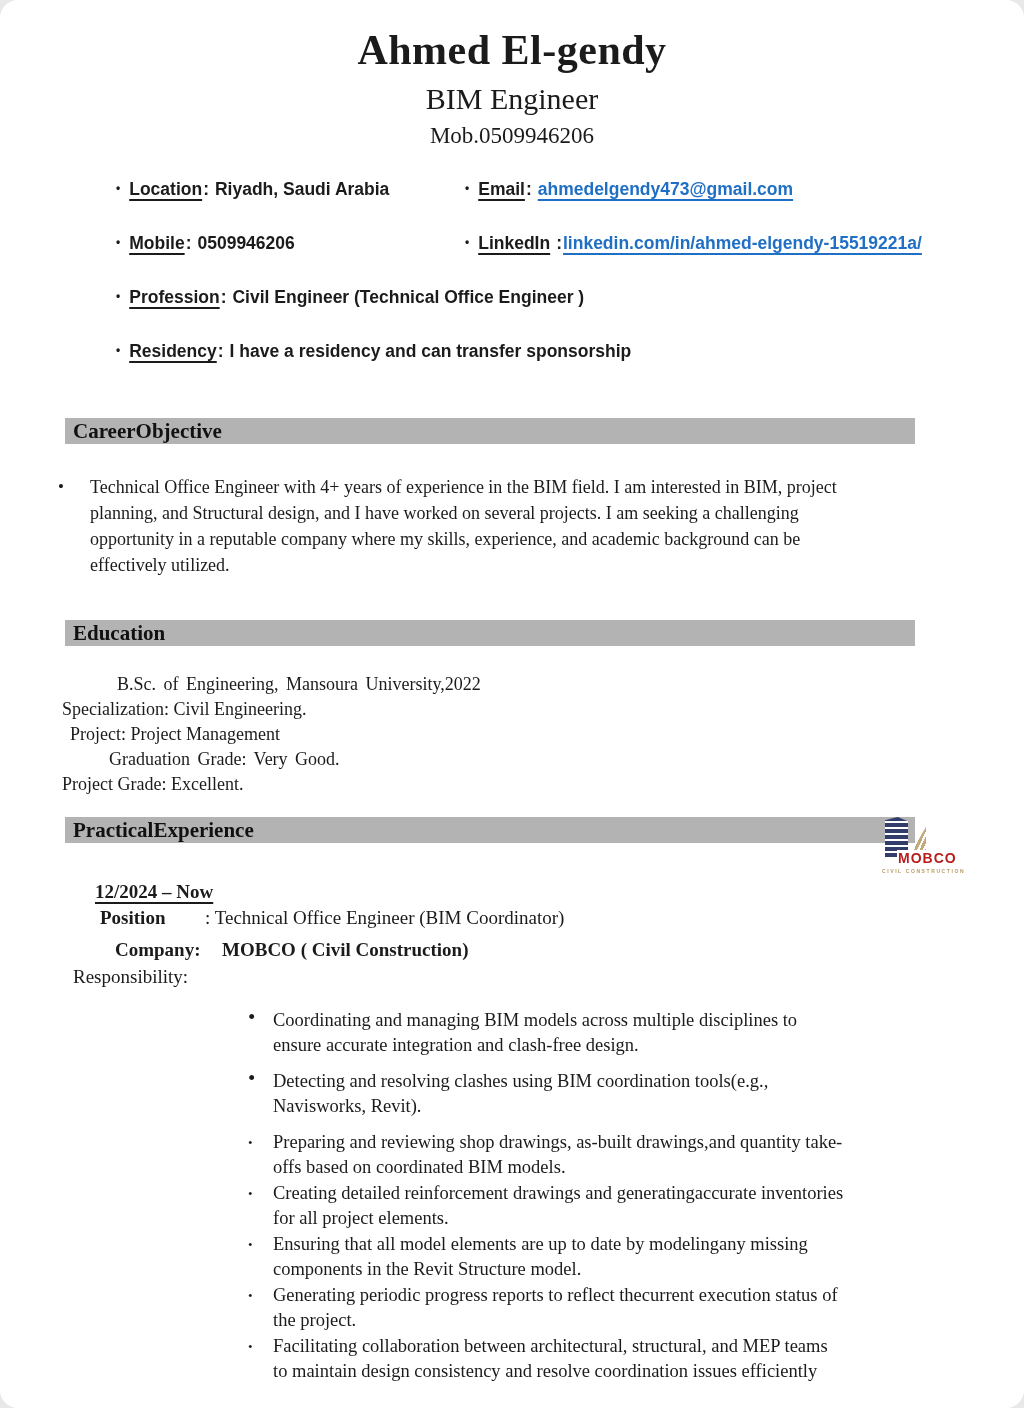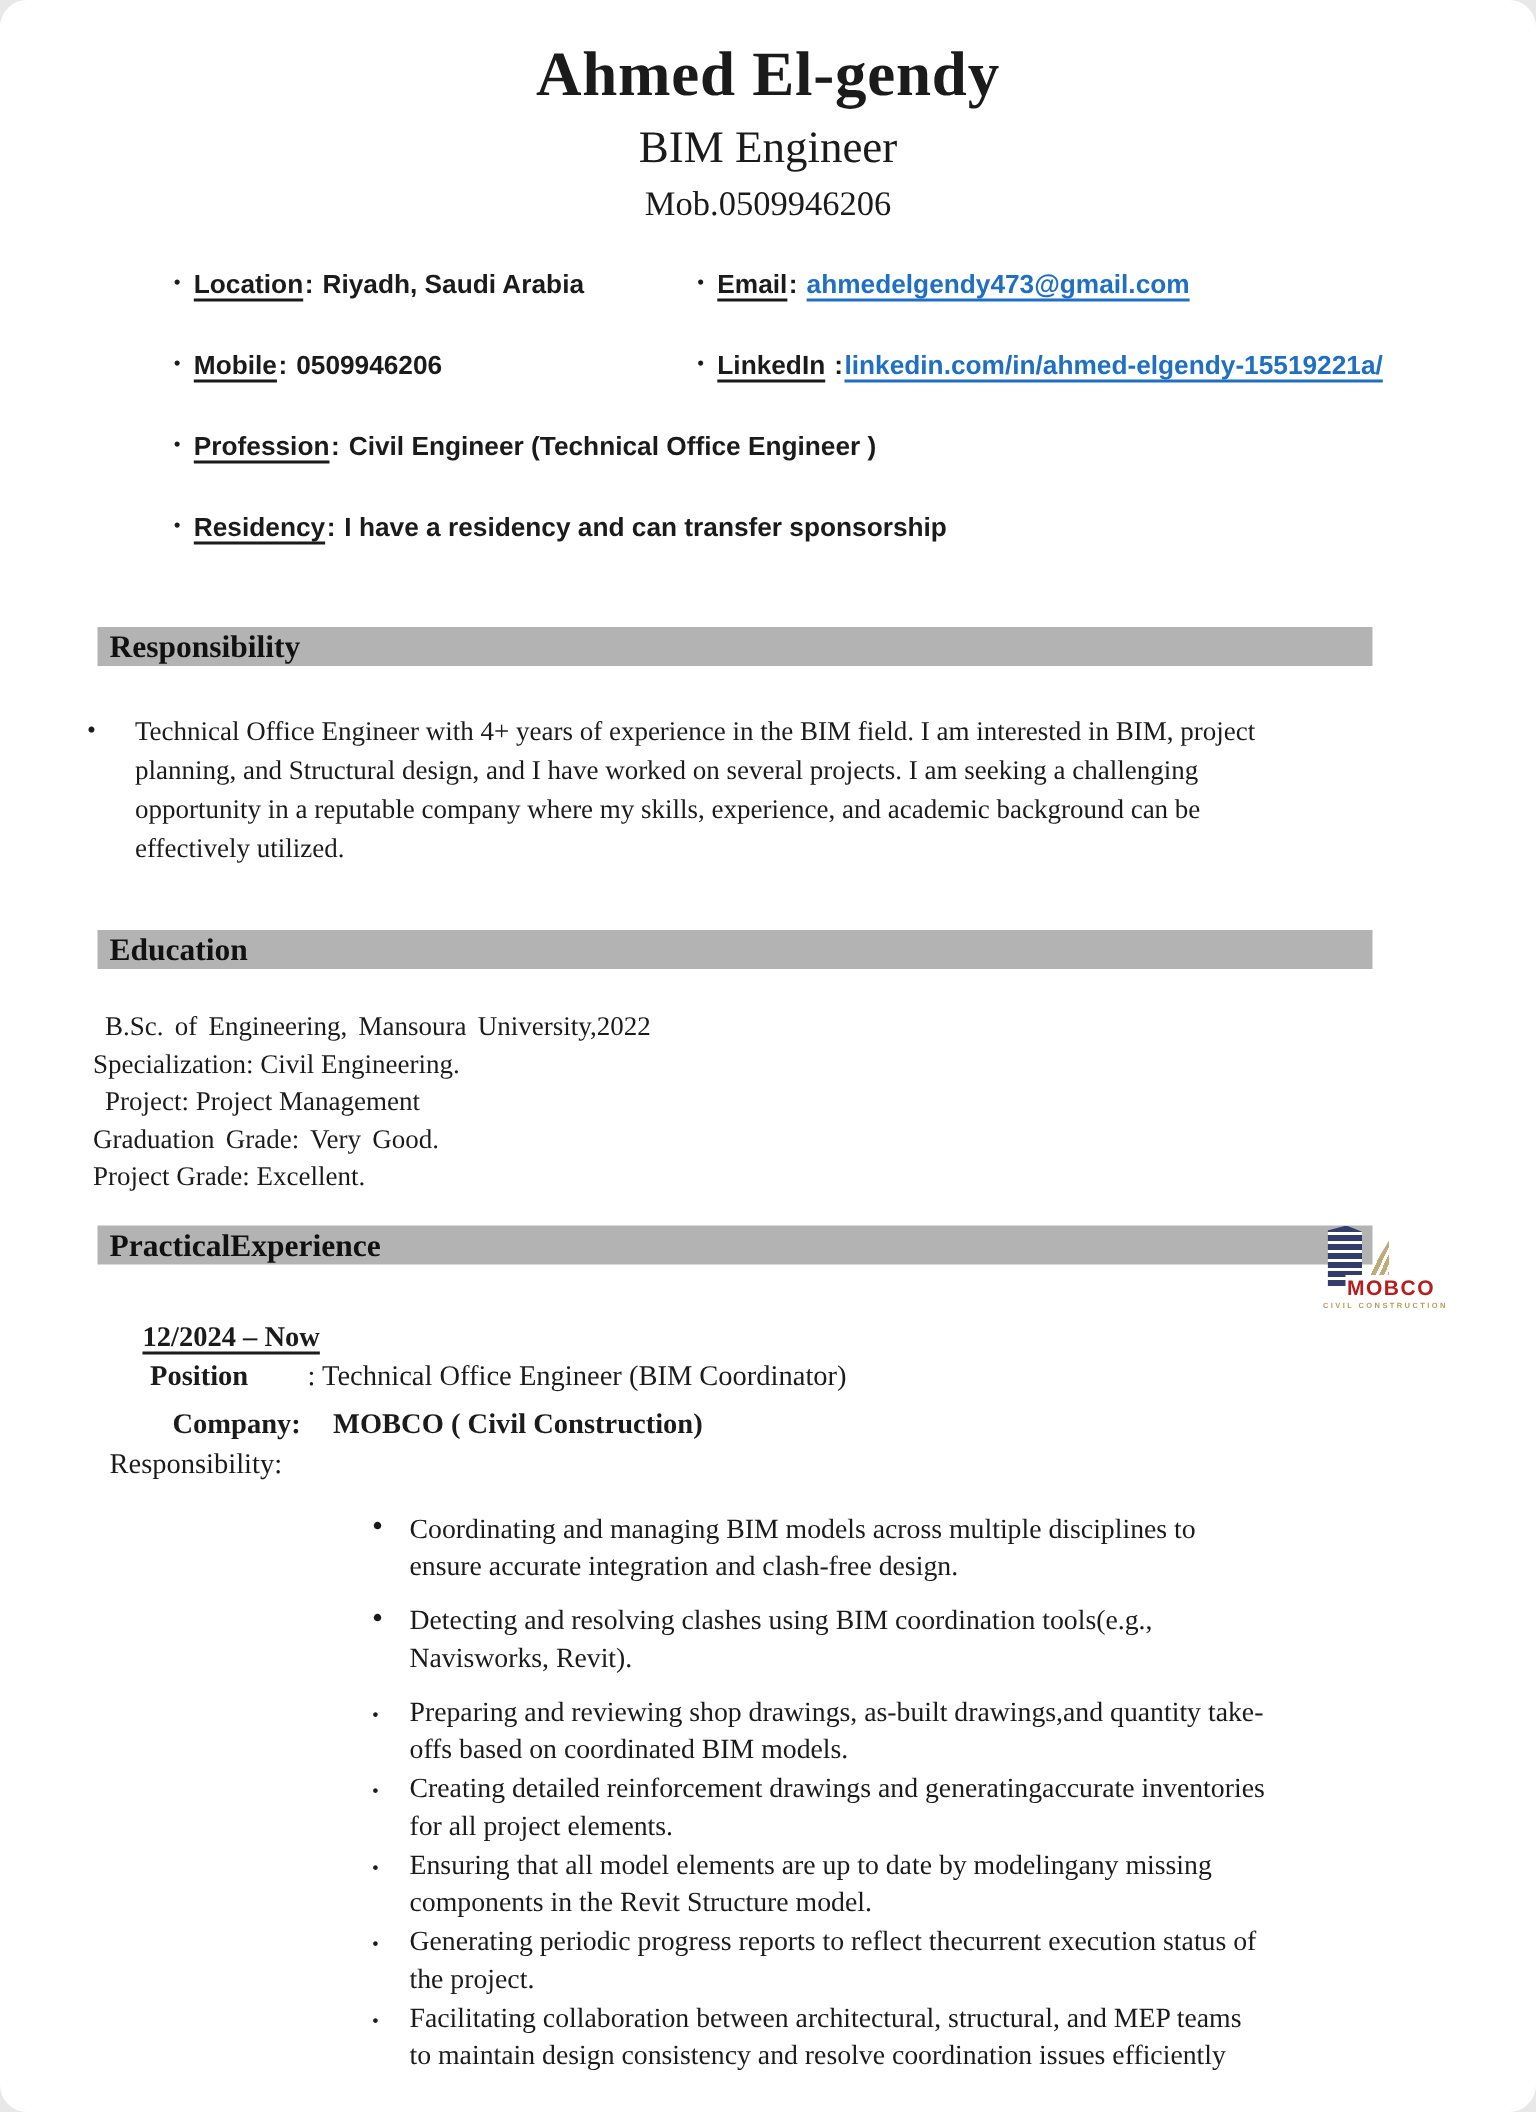--- a/index.html
+++ b/index.html
@@ -42,21 +42,21 @@
   .bar-exp { margin-top:20px; }
 
   
   .obj-row { display:flex; margin:30px 0 0 58px; }
   .obj-dot { width:32px; font-size:17px; line-height:26px; }
   .obj-text { margin:0; width:790px; font-size:18px; line-height:26px; }
 
   
   .edu-lines { margin:26px 0 0 62px; font-size:18px; line-height:25px; }
   .edu-line.indent { padding-left:8px; }
-  .edu-line.wide { word-spacing:3px; }
+  .edu-line.wide { word-spacing:3px;margin-left:47px; }
 
   
   .period { margin:38px 0 0 95px; font-size:19px; font-weight:bold;
             text-decoration:underline; text-decoration-thickness:2px; text-underline-offset:4px; }
   .exp-row { font-size:19px; }
   .row-company { margin:10px 0 0 115px; font-weight:bold; }
   .row-company .lbl { display:inline-block; width:107px; }
   .row-position { margin:4px 0 0 100px; }
   .row-position .lbl { display:inline-block; width:105px; font-weight:bold; }
   .resp-label { margin:5px 0 0 73px; font-size:19px; }
@@ -124,21 +124,21 @@
 
     <div class="c-item">
       <span class="c-bullet">•</span><span class="c-label">Profession</span><span class="c-colon">:</span><span class="c-value">Civil Engineer (Technical Office Engineer )</span>
     </div>
 
     <div class="c-item">
       <span class="c-bullet">•</span><span class="c-label">Residency</span><span class="c-colon">:</span><span class="c-value">I have a residency and can transfer sponsorship</span>
     </div>
   </div>
 
-  <div class="bar bar-career">Responsibility</div>
+  <div class="bar bar-career">CareerObjective</div>
   <div class="obj-row">
     <span class="obj-dot">•</span>
     <p class="obj-text">Technical Office Engineer with 4+ years of experience in the BIM field. I am interested in BIM, project planning, and Structural design, and I have worked on several projects. I am seeking a challenging opportunity in a reputable company where my skills, experience, and academic background can be effectively utilized.</p>
   </div>
 
   <div class="bar bar-edu">Education</div>
   <div class="edu-lines">
     <div class="edu-line indent wide">B.Sc. of Engineering, Mansoura University,2022</div>
     <div class="edu-line">Specialization: Civil Engineering.</div>
     <div class="edu-line indent">Project: Project Management</div>

